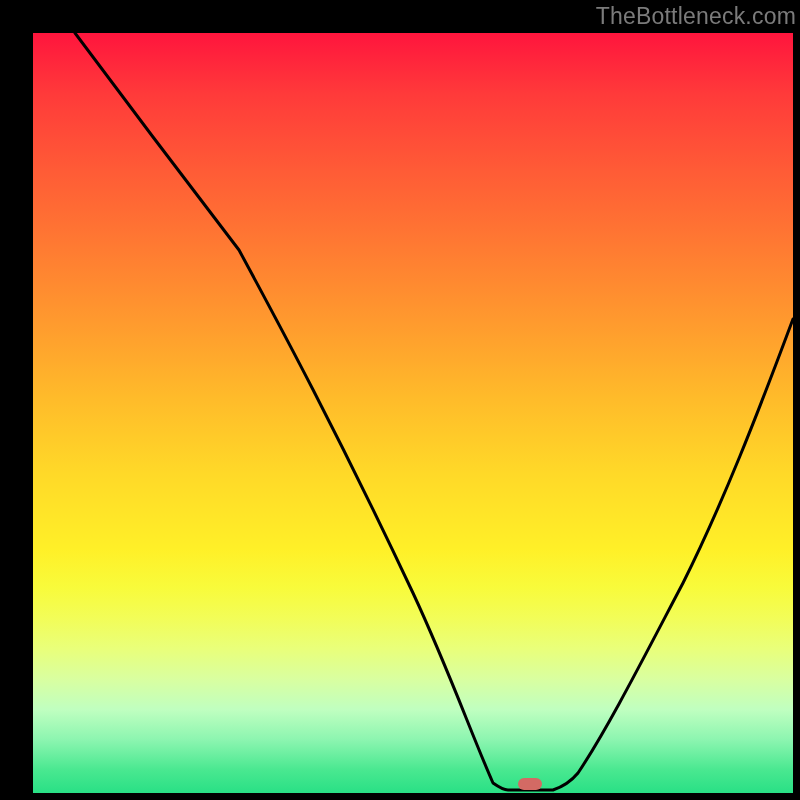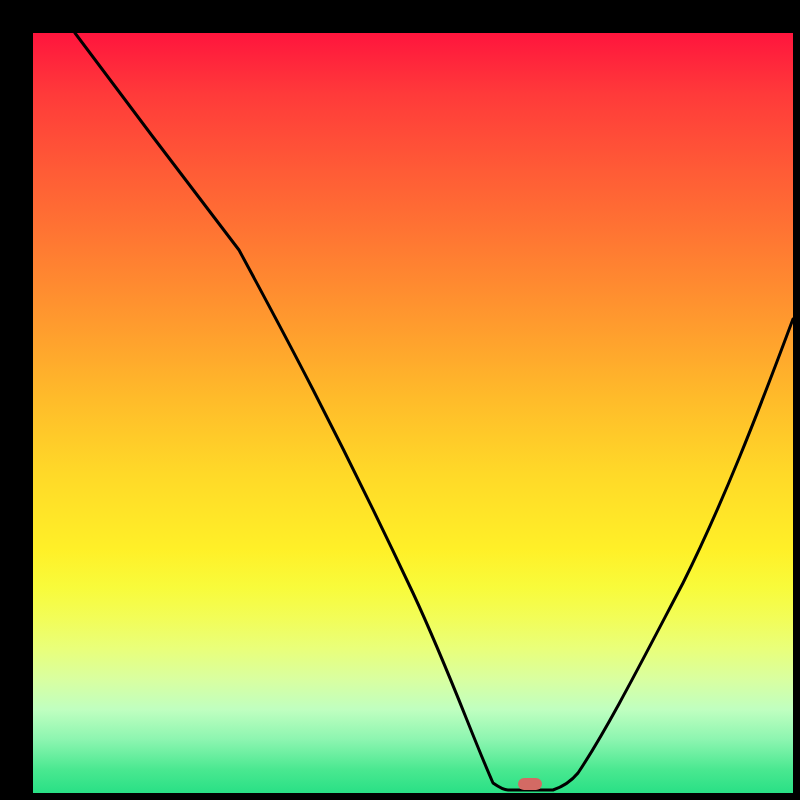--- a/index.html
+++ b/index.html
@@ -85,13 +85,14 @@
                Q 470 757, 475 757
                L 520 757
                Q 535 752, 545 740
                C 575 695, 610 626, 650 550
                C 690 470, 725 380, 760 286" fill="none" stroke="#000" stroke-width="3" stroke-linecap="round" stroke-linejoin="round"></path>
     </svg>
 
     <div class="marker" style="left:485px; top:745px;"></div>
   </div>
 
+  <div class="watermark">TheBottleneck.com</div>
 </div>
 
 </body></html>

